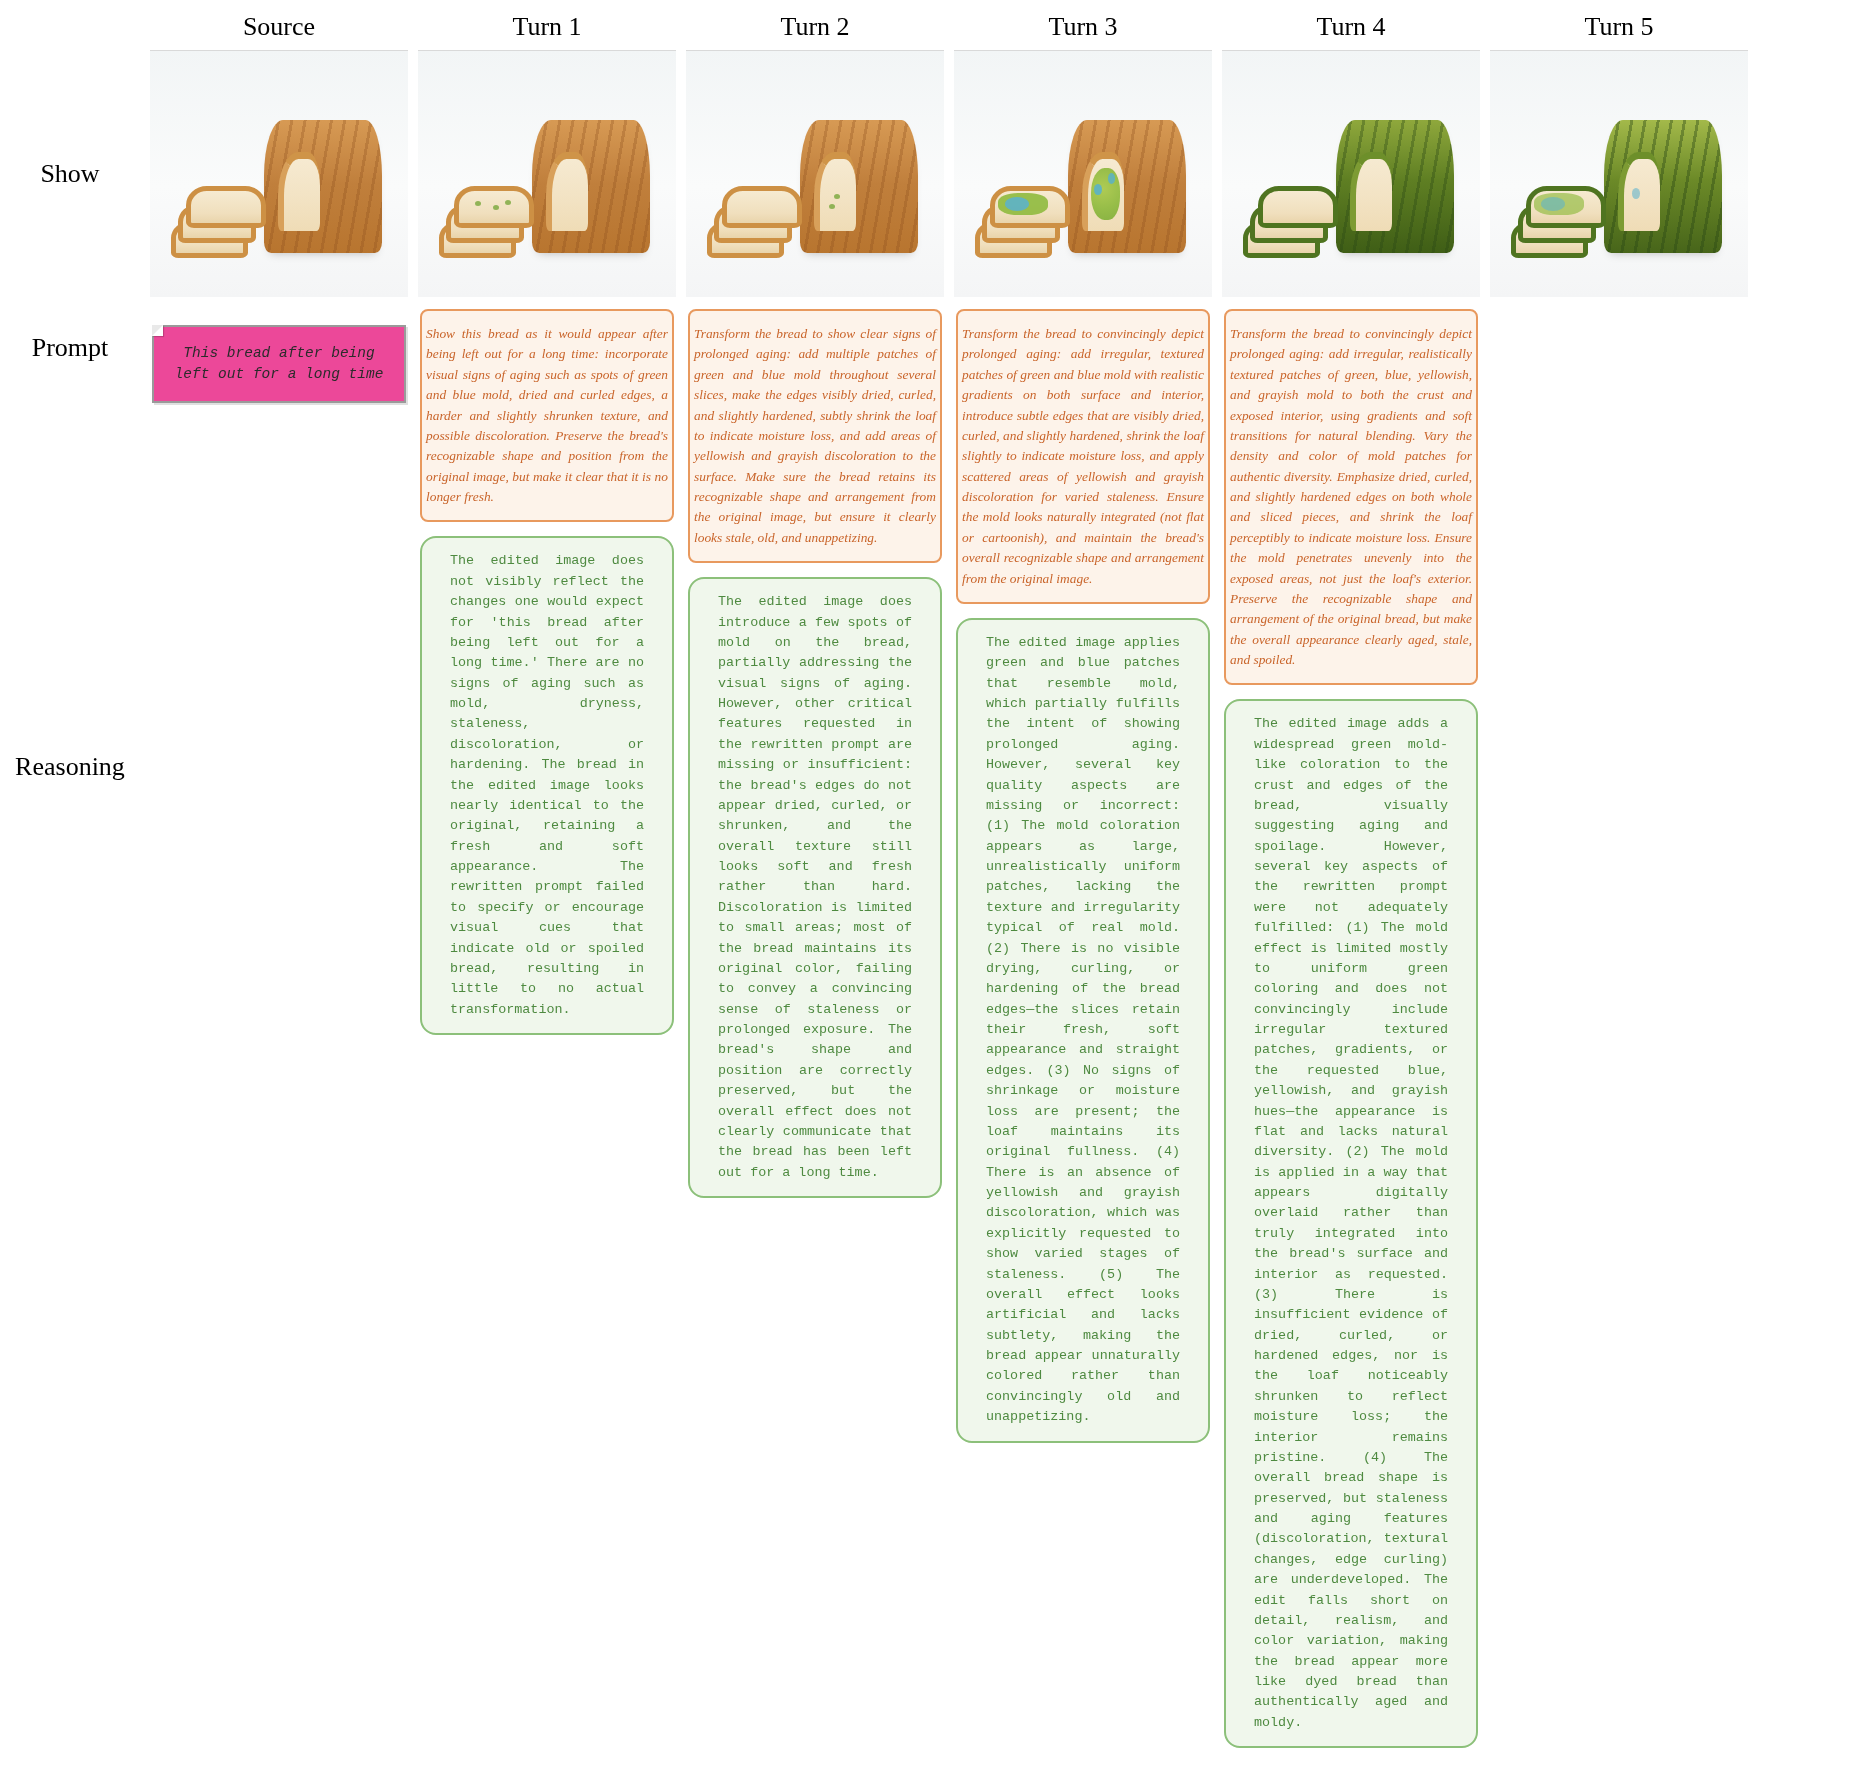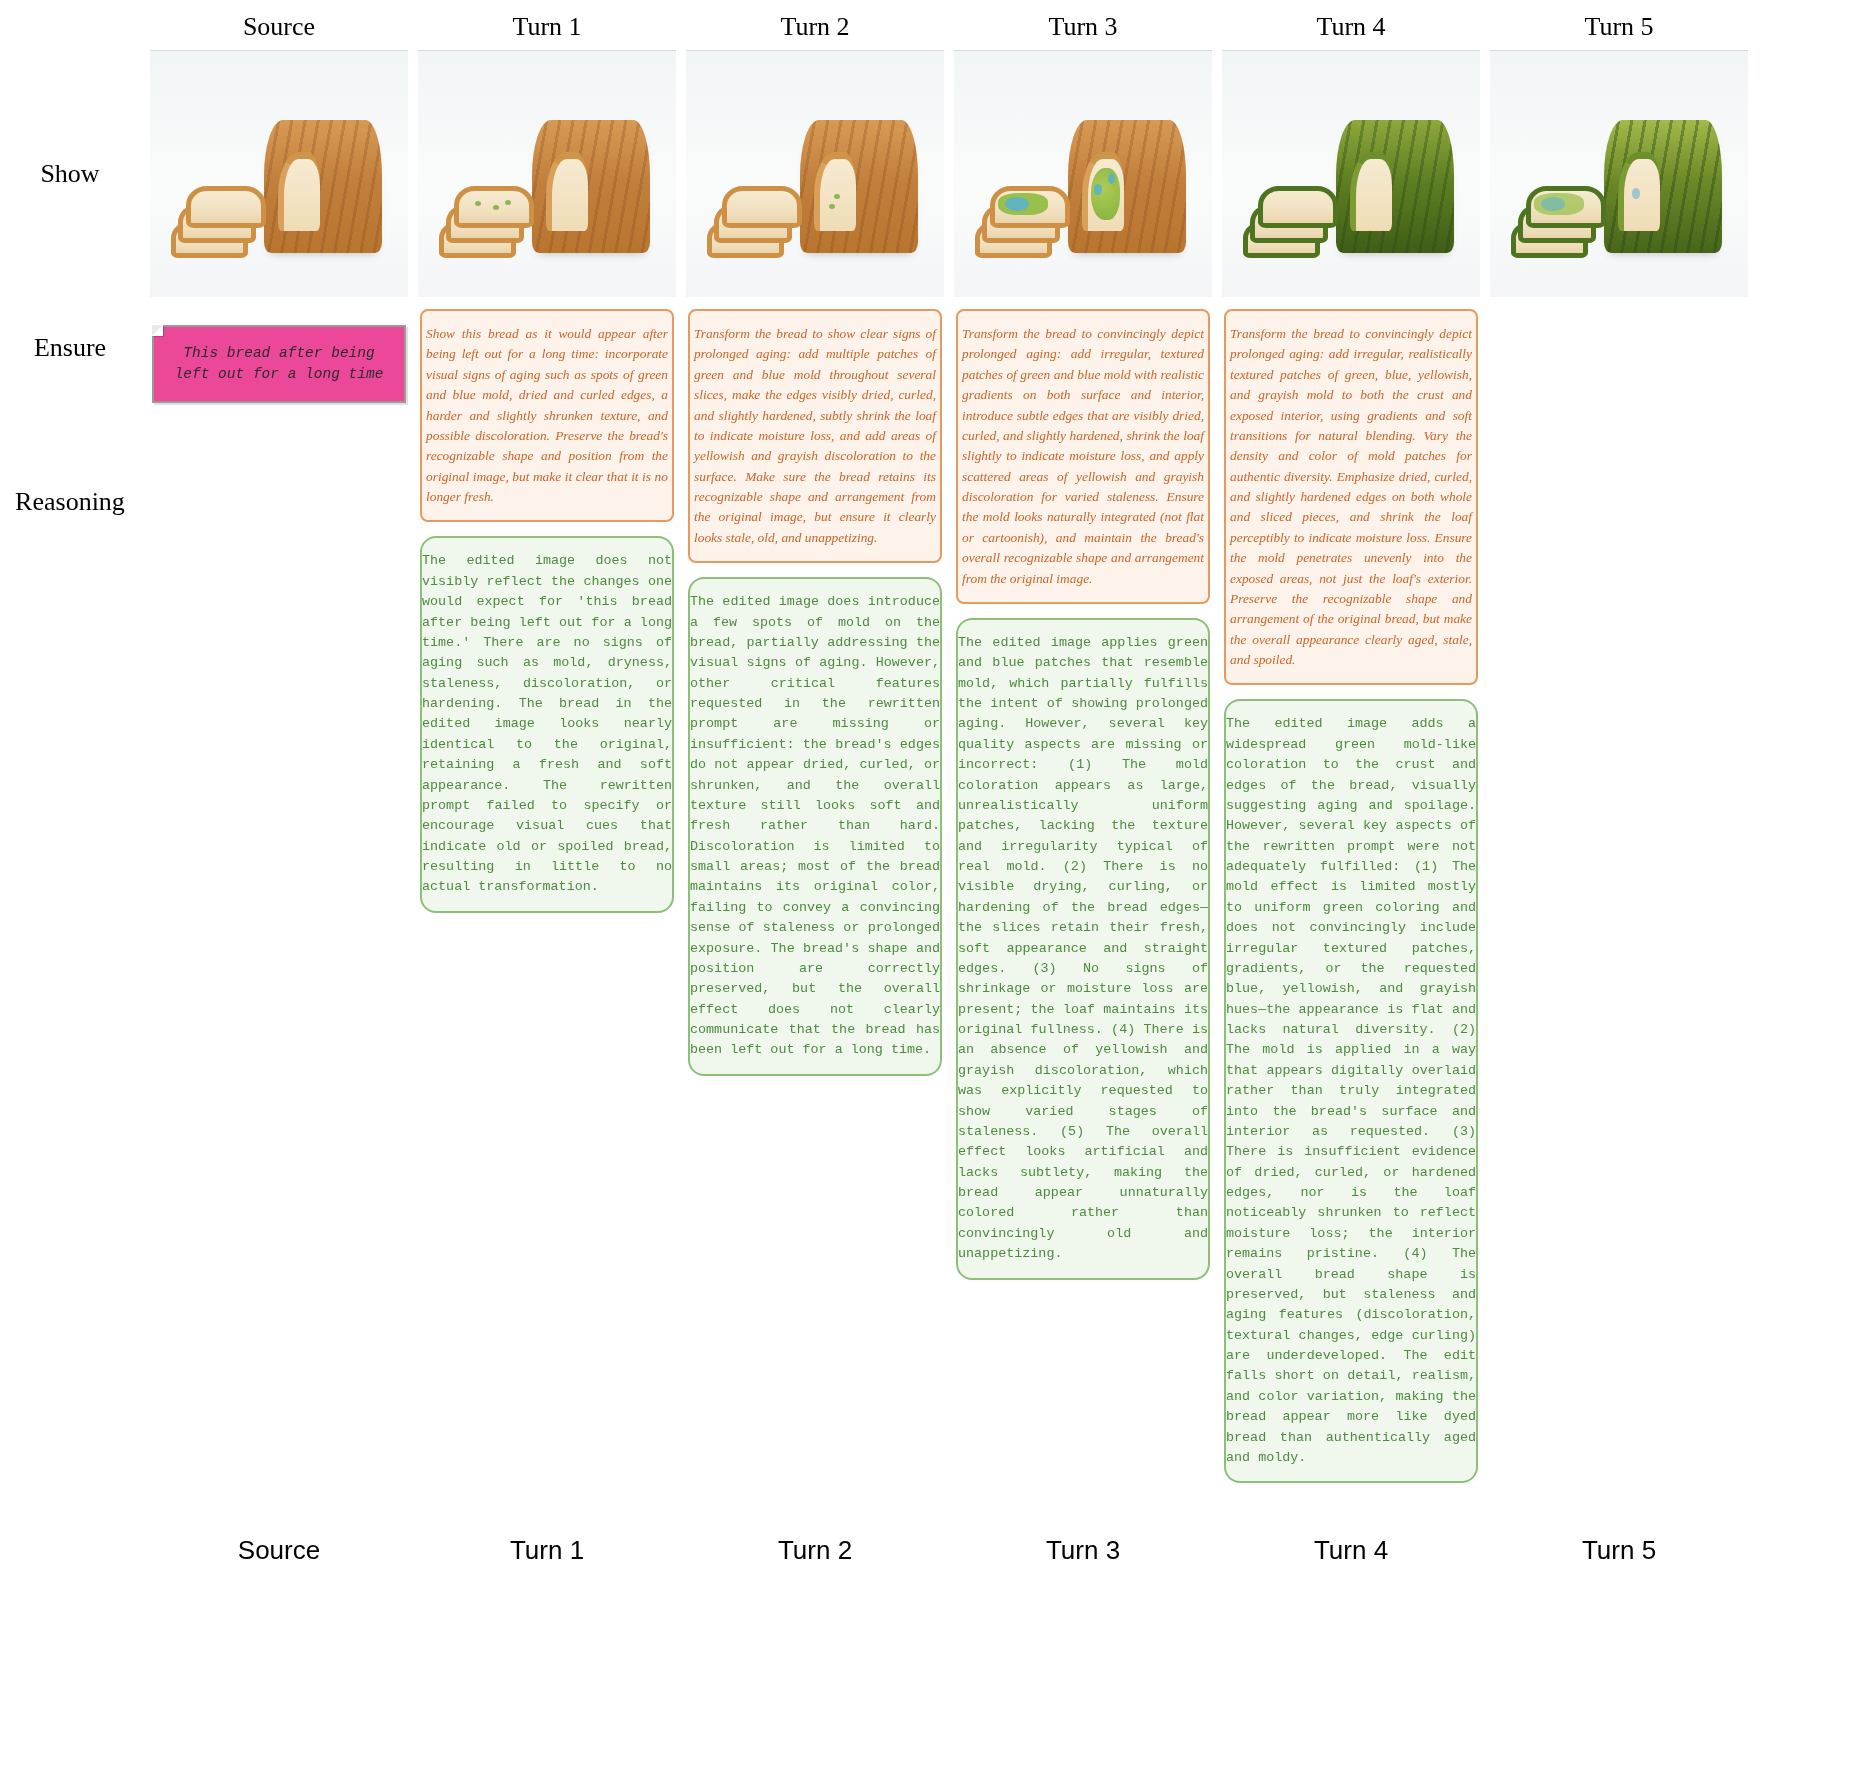--- a/index.html
+++ b/index.html
@@ -174,21 +174,21 @@
     hyphens: none;
   }
   .reasonbox {
     border: 2.5px solid #8cc07a;
     background: #f0f7ec;
     border-radius: 16px;
     font-family: "Liberation Mono", monospace;
     font-size: 13.4px;
     line-height: 1.52;
     color: #4e8a40;
-    padding: 13px 0;
+    padding: 13px 28px;
     text-align: justify;
     margin-top: 14px;
     hyphens: none;
   }
   .spacer-cell { }
 </style>
 </head>
 <body>
 
 <div class="page">
@@ -283,21 +283,21 @@
         </div>
         <div class="slice s1 green-edge"></div>
         <div class="slice s2 green-edge"></div>
         <div class="slice s3 green-edge">
           <div class="m-green" style="opacity:.65"></div>
           <div class="m-blue" style="opacity:.55"></div>
         </div>
       </div>
     </div>
 
-    <div class="rowlabel prompt-lbl">Ensure</div>
+    <div class="rowlabel prompt-lbl">Prompt</div>
 
     <div class="cell boxwrap">
       <div class="srcprompt">This bread after being left out for a long time</div>
     </div>
     <div class="cell boxwrap">
       <div class="promptbox">Show this bread as it would appear after being left out for a long time: incorporate visual signs of aging such as spots of green and blue mold, dried and curled edges, a harder and slightly shrunken texture, and possible discoloration. Preserve the bread's recognizable shape and position from the original image, but make it clear that it is no longer fresh.</div>
       <div class="reasonbox">The edited image does not visibly reflect the changes one would expect for 'this bread after being left out for a long time.' There are no signs of aging such as mold, dryness, staleness, discoloration, or hardening. The bread in the edited image looks nearly identical to the original, retaining a fresh and soft appearance. The rewritten prompt failed to specify or encourage visual cues that indicate old or spoiled bread, resulting in little to no actual transformation.</div>
     </div>
     <div class="cell boxwrap">
       <div class="promptbox">Transform the bread to show clear signs of prolonged aging: add multiple patches of green and blue mold throughout several slices, make the edges visibly dried, curled, and slightly hardened, subtly shrink the loaf to indicate moisture loss, and add areas of yellowish and grayish discoloration to the surface. Make sure the bread retains its recognizable shape and arrangement from the original image, but ensure it clearly looks stale, old, and unappetizing.</div>

